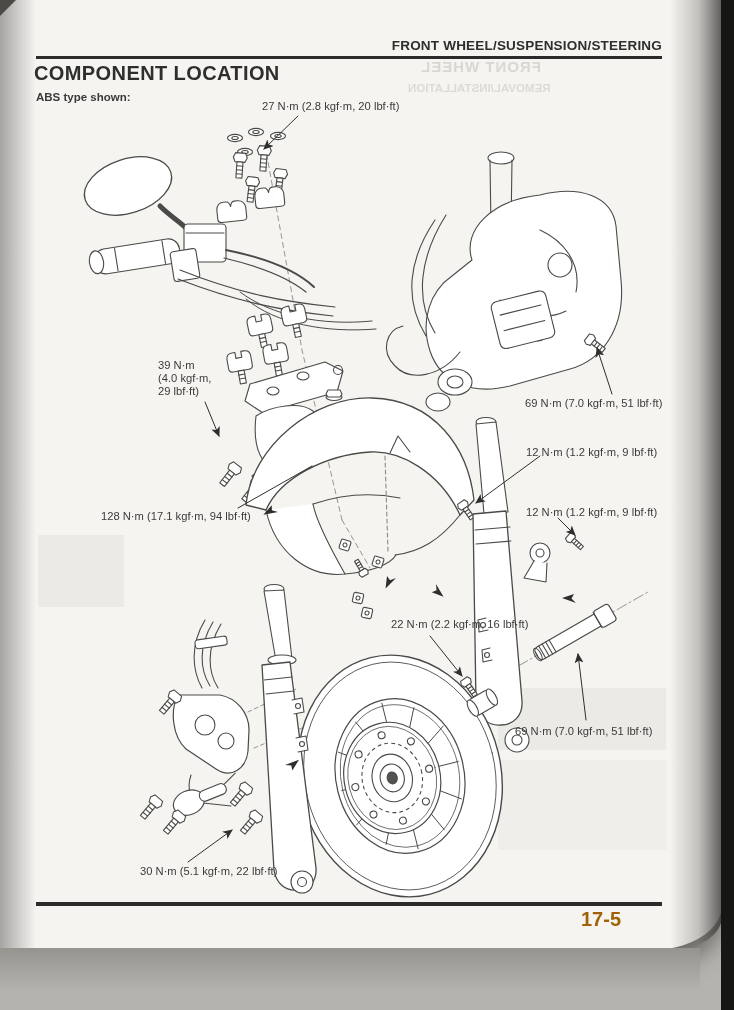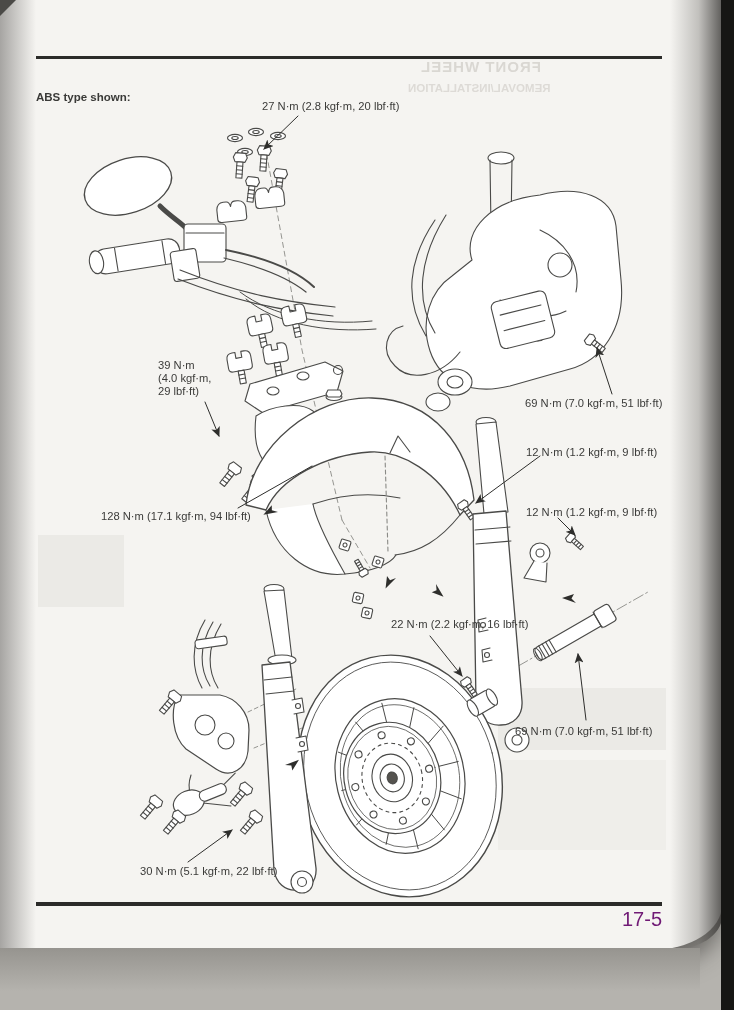--- a/index.html
+++ b/index.html
@@ -18,22 +18,22 @@
         border-top:16px solid #4b4a47;border-right:16px solid transparent;}
   .bottom-fade{position:absolute;left:0;top:948px;width:700px;height:62px;
         background:linear-gradient(to bottom,#96948f,#b5b3ae 70%);}
   
   .hdr{position:absolute;left:36px;top:38px;width:626px;text-align:right;
        font-size:13.5px;font-weight:700;color:#2e2e2c;letter-spacing:.2px;}
   .hdr-rule{position:absolute;left:36px;top:56px;width:626px;height:3px;background:#2b2b29;}
   .title{position:absolute;left:34px;top:62px;font-size:20px;font-weight:700;color:#2e2e2c;letter-spacing:.4px;}
   .abs-note{position:absolute;left:36px;top:91px;font-size:11.5px;font-weight:700;color:#3a3a38;}
   .foot-rule{position:absolute;left:36px;top:902px;width:626px;height:3.5px;background:#2b2b29;}
-  .pagenum{position:absolute;left:540px;top:908px;width:122px;text-align:right;
-           font-size:20px;font-weight:400;color:#701a75;}
+  .pagenum{position:absolute;left:540px;top:908px;width:122px;text-align:center;
+           font-size:20px;font-weight:700;color:#a16207;}
   
   .tq{position:absolute;font-size:11.2px;color:#3b3b39;white-space:pre-line;line-height:13px;}
   
   .ghost{position:absolute;transform:scaleX(-1);color:#d3d0cb;font-weight:700;pointer-events:none;}
   .ghost1{left:420px;top:58px;font-size:15px;letter-spacing:1px;opacity:.8;}
   .ghost2{left:408px;top:82px;font-size:11.5px;opacity:.7;}
   .ghost-block{position:absolute;background:#e9e7e3;opacity:.8;}
   .gb1{left:38px;top:535px;width:86px;height:72px;}
   .gb2{left:498px;top:688px;width:168px;height:62px;}
   .gb3{left:498px;top:760px;width:168px;height:90px;opacity:.5;}
@@ -45,21 +45,23 @@
 
 <div class="screen">
 
   <div class="page">
     <div class="ghost-block gb1"></div>
     <div class="ghost-block gb2"></div>
     <div class="ghost-block gb3"></div>
     <div class="ghost ghost1">FRONT WHEEL</div>
     <div class="ghost ghost2">REMOVAL/INSTALLATION</div>
 
+    <div class="hdr">FRONT WHEEL/SUSPENSION/STEERING</div>
     <div class="hdr-rule"></div>
+    <div class="title">COMPONENT LOCATION</div>
     <div class="abs-note">ABS type shown:</div>
 
     <svg width="640" height="800" viewBox="0 0 640 800" fill="none" stroke="#4a4a48" stroke-width="1.1" stroke-linecap="round" stroke-linejoin="round">
       <defs>
         <marker id="ah" markerWidth="11" markerHeight="9" refX="9" refY="4.5" orient="auto">
           <path d="M0,0 L10,4.5 L0,9 L2.5,4.5 Z" fill="#2e2e2c" stroke="none"></path>
         </marker>
         <g id="boltdef">
           <path d="M-5,-9 L5,-9 L7,-4.5 L5,0 L-5,0 L-7,-4.5 Z" fill="#fff"></path>
           <rect x="-3" y="0" width="6" height="16" fill="#fff"></rect>

